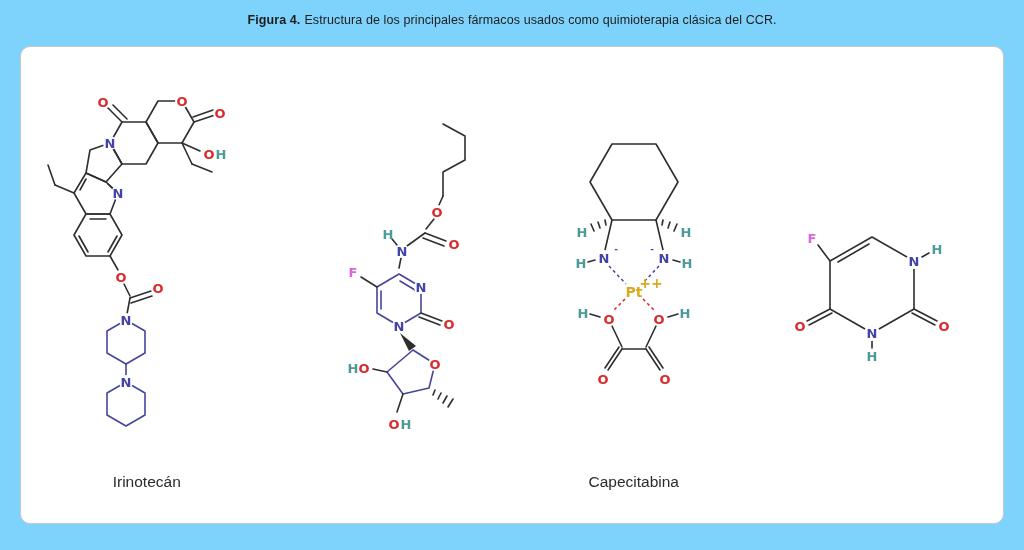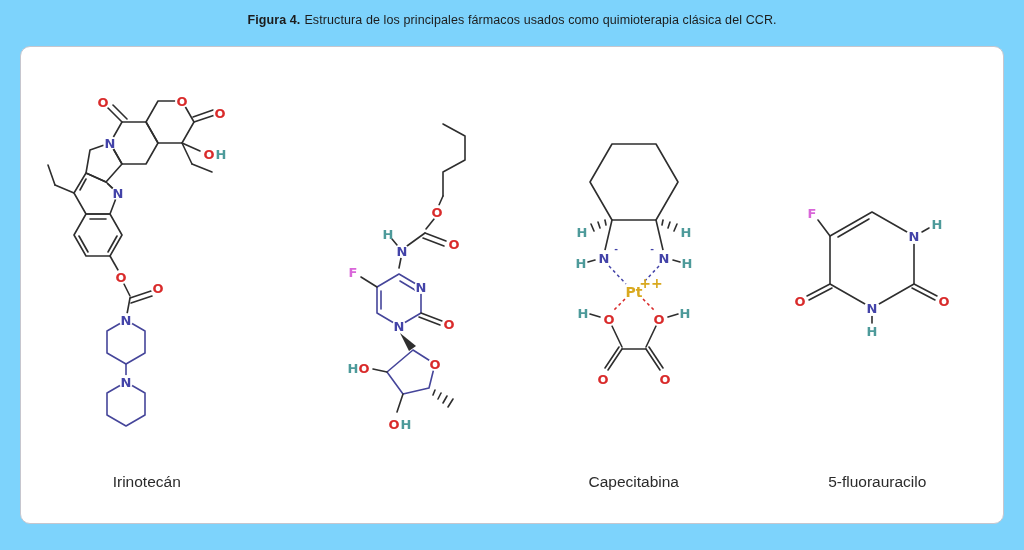--- a/index.html
+++ b/index.html
@@ -261,17 +261,16 @@
             <circle class="bg" cx="167" cy="136" r="7"></circle>
               <text class="atxt aO" x="167" y="136">O</text>
             <circle class="bg" cx="95" cy="143" r="8"></circle>
               <text class="atxt aN" x="95" y="143">N</text>
             <text class="atxt aH" x="95" y="166">H</text>
             <circle class="bg" cx="23" cy="136" r="7"></circle>
               <text class="atxt aO" x="23" y="136">O</text>
           </g>
         </svg>
       </div>
-      <div class="mol-label">5-fluorauracilo</div>
     </div>
 
   </div>
 </div>
 
 </body></html>

